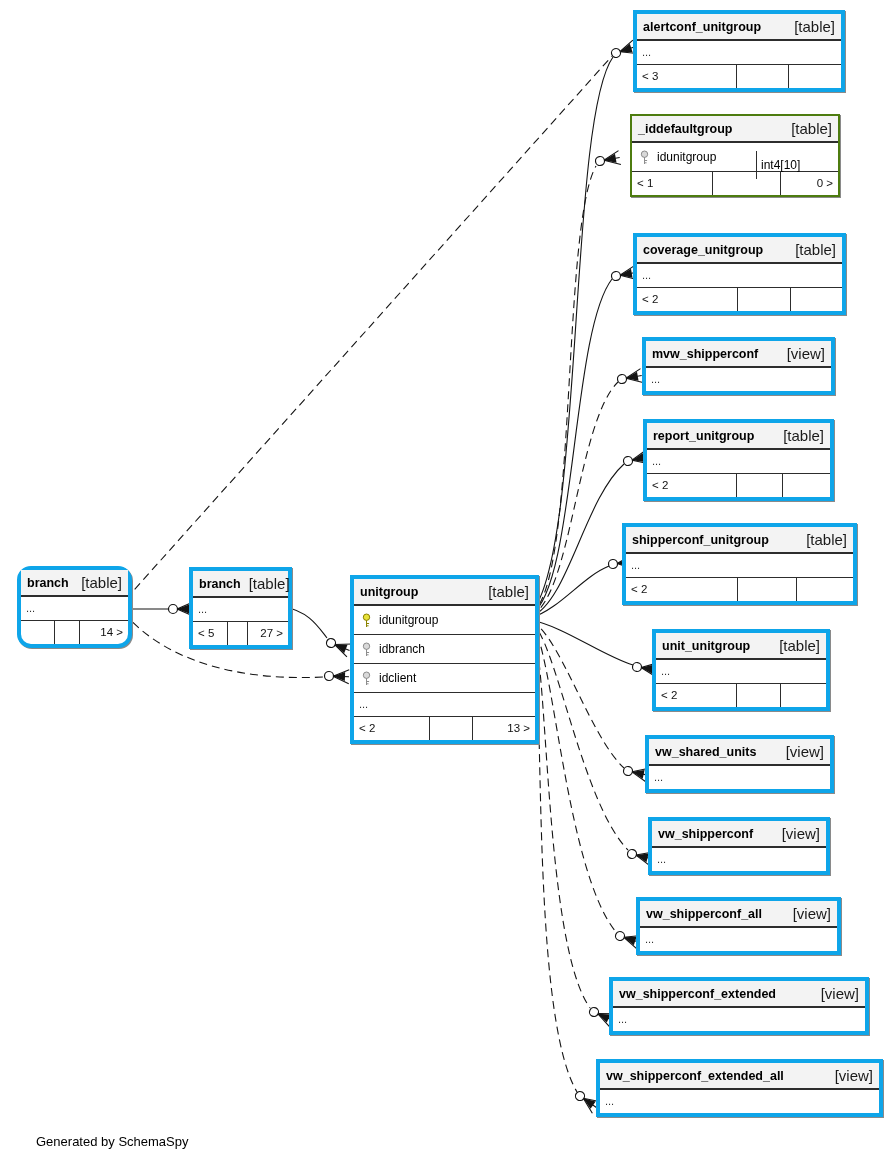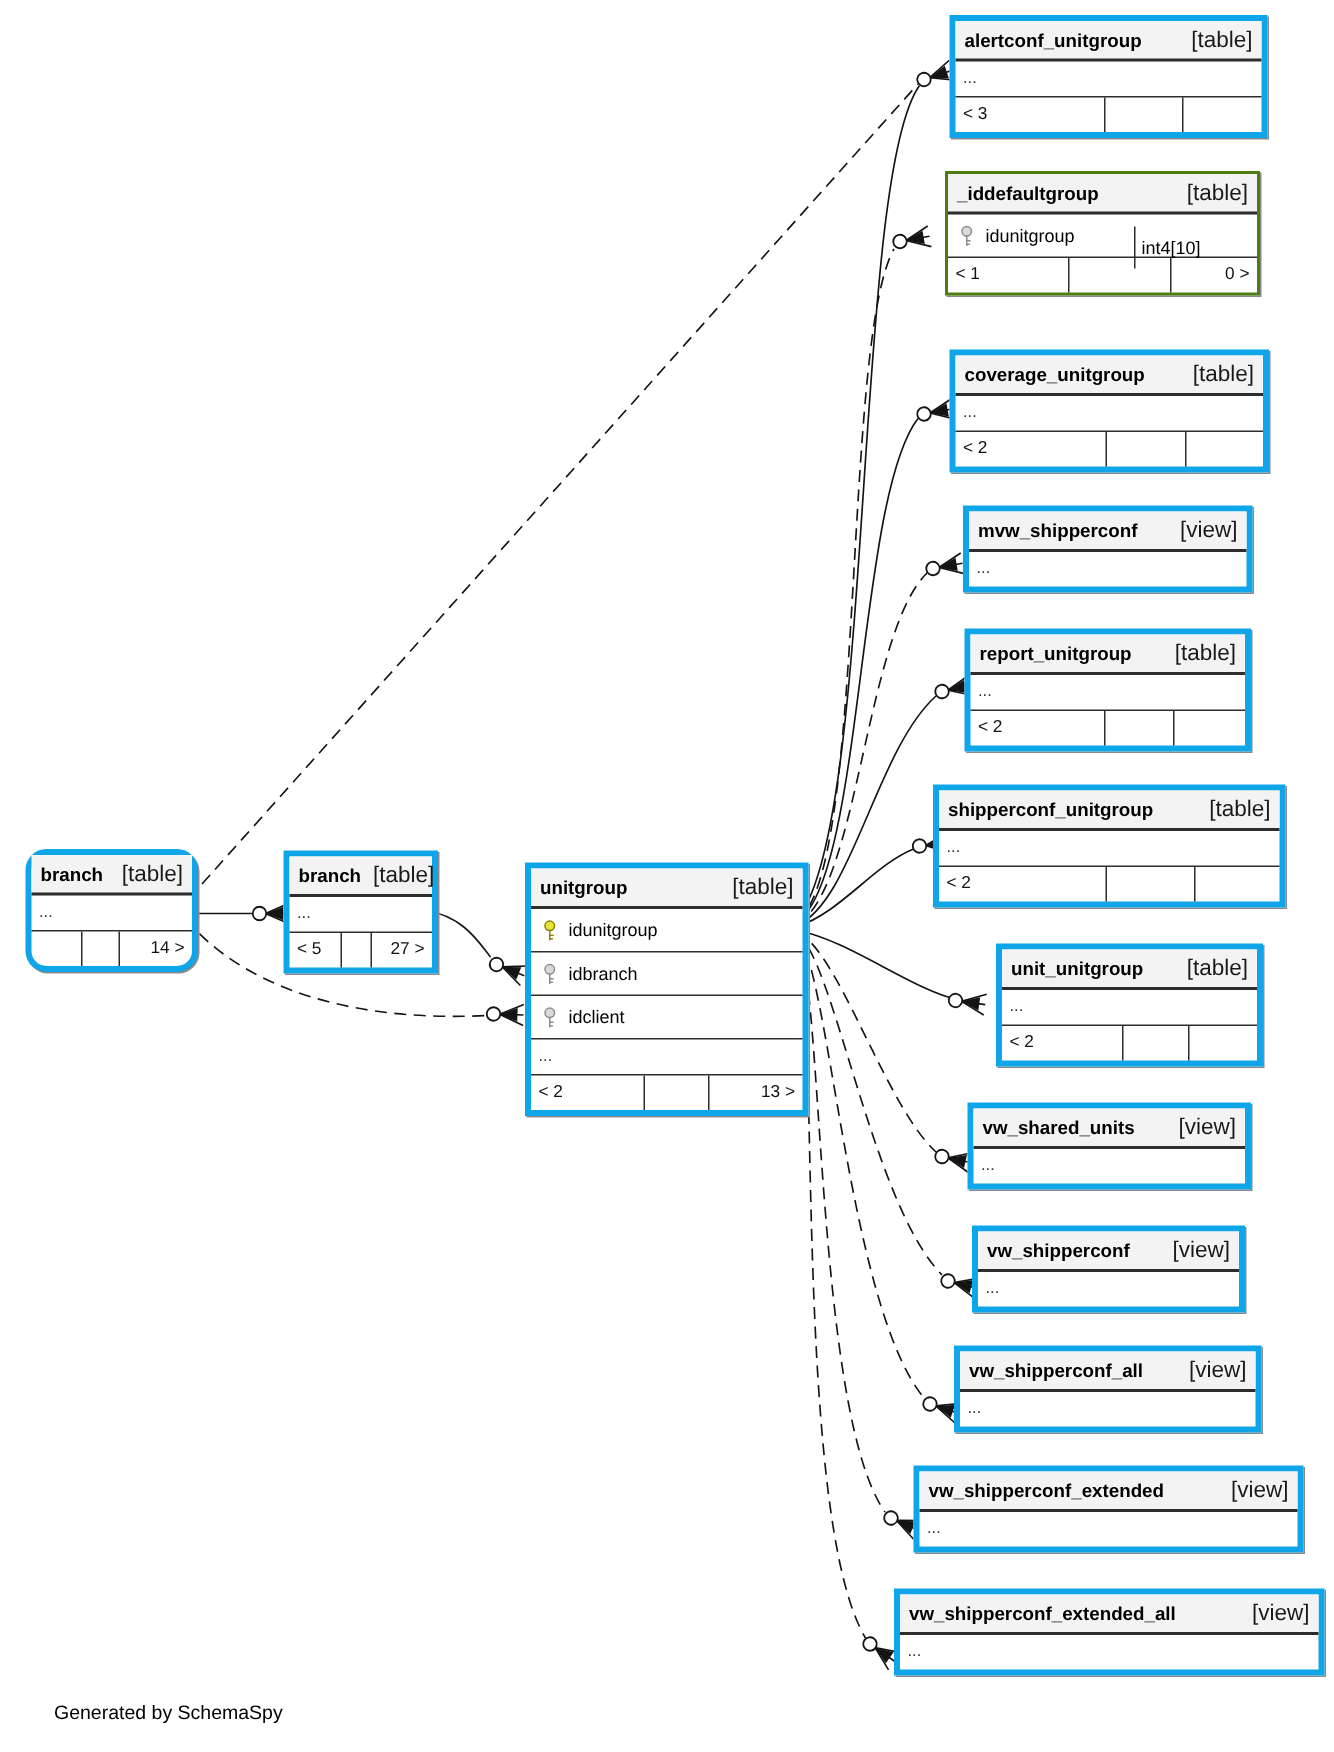--- a/index.html
+++ b/index.html
@@ -208,21 +208,21 @@
       <span class="tag">[table]</span>
     </div>
     <div class="dots">...</div>
     <div class="ftr">
       <span class="fc" style="width:111px">&lt; 2</span>
       <span class="fc" style="width:59px"></span>
       <span class="fc r grow"></span>
     </div>
   </div>
 
-  <div class="box" style="left:652px;top:629px;width:170px;margin-left:12px;">
+  <div class="box" style="left:652px;top:629px;width:170px;">
     <div class="hdr">
       <span class="nm">unit_unitgroup</span>
       <span class="tag">[table]</span>
     </div>
     <div class="dots">...</div>
     <div class="ftr">
       <span class="fc" style="width:80px">&lt; 2</span>
       <span class="fc" style="width:44px"></span>
       <span class="fc r grow"></span>
     </div>

